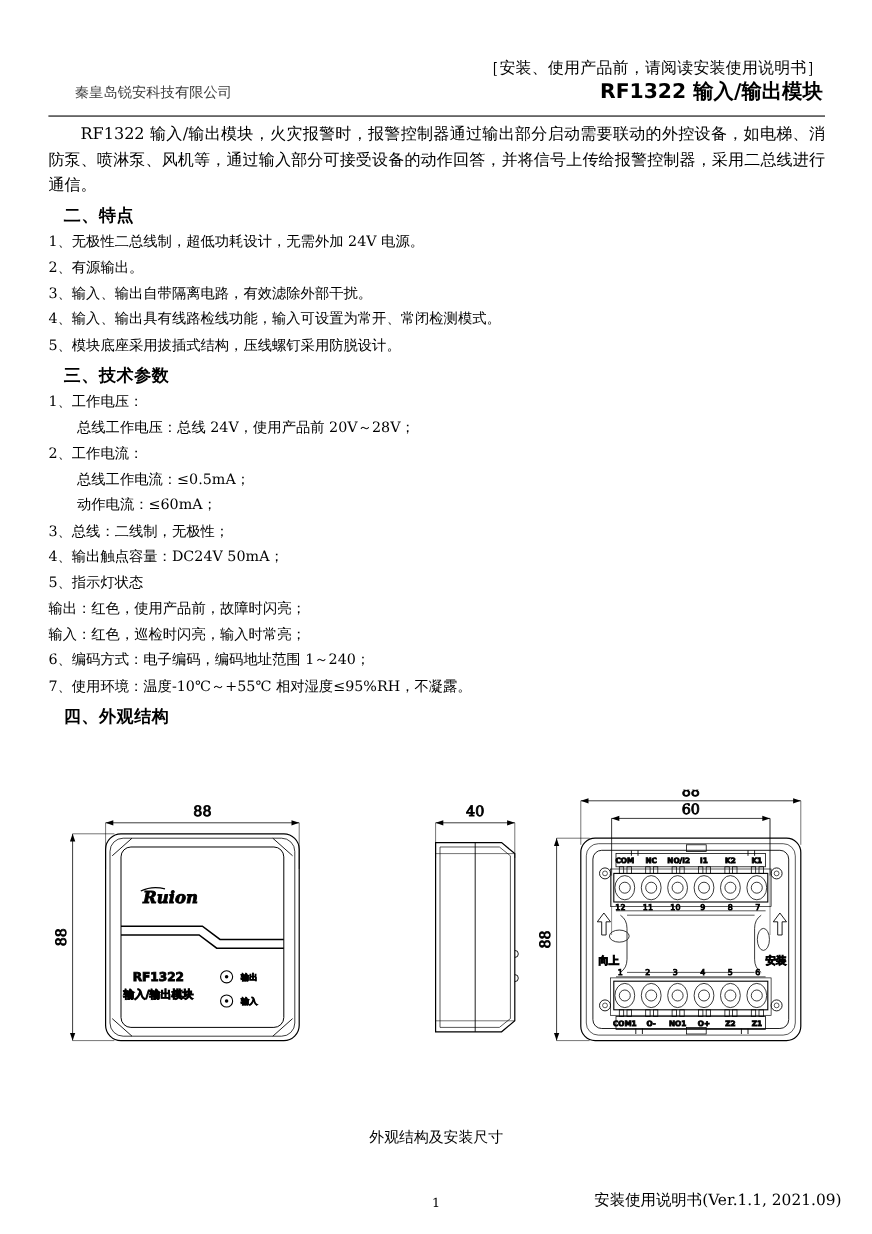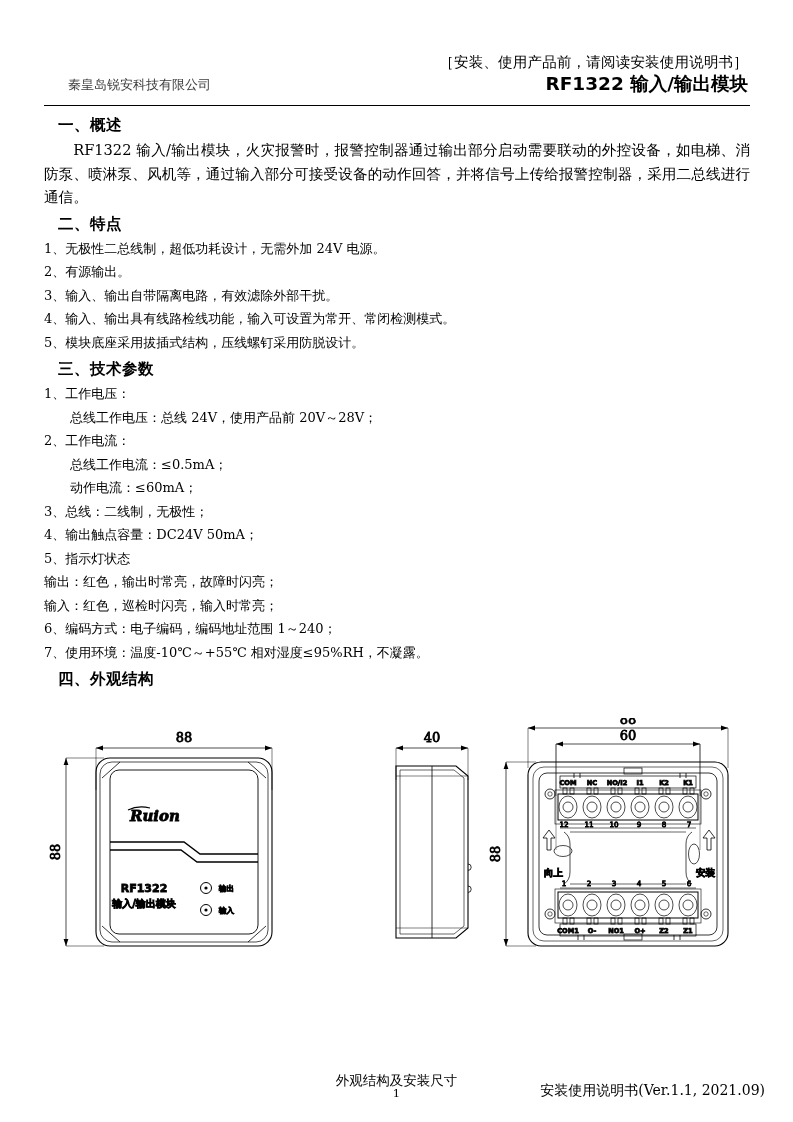--- a/index.html
+++ b/index.html
@@ -113,21 +113,21 @@
   .fig-note {
     position: absolute;
     left: 44px;
     top: 975px;
     font-size: 14.6px;
     line-height: 23px;
   }
   .fig-caption {
     position: absolute;
     left: 0;
-    top: 1072px;
+    top: 1025px;
     width: 793px;
     text-align: center;
     font-size: 13.5px;
   }
 
   
   .footer-page {
     position: absolute;
     left: 0;
     top: 1086px;
@@ -169,21 +169,20 @@
 
   <div class="header">
     <div class="header-bracket">［安装、使用产品前，请阅读安装使用说明书］</div>
     <div class="header-company">秦皇岛锐安科技有限公司</div>
     <div class="header-product">RF1322 输入/输出模块</div>
   </div>
   <div class="header-rule"></div>
 
   <div class="content">
 
-    <div class="sec-head">一、概述</div>
     <p class="para indent">RF1322 输入/输出模块，火灾报警时，报警控制器通过输出部分启动需要联动的外控设备，如电梯、消防泵、喷淋泵、风机等，通过输入部分可接受设备的动作回答，并将信号上传给报警控制器，采用二总线进行通信。</p>
 
     <div class="sec-head">二、特点</div>
     <div>
       <div class="item">1、无极性二总线制，超低功耗设计，无需外加 24V 电源。</div>
       <div class="item">2、有源输出。</div>
       <div class="item">3、输入、输出自带隔离电路，有效滤除外部干扰。</div>
       <div class="item">4、输入、输出具有线路检线功能，输入可设置为常开、常闭检测模式。</div>
       <div class="item">5、模块底座采用拔插式结构，压线螺钉采用防脱设计。</div>
     </div>
@@ -191,21 +190,21 @@
     <div class="sec-head">三、技术参数</div>
     <div>
       <div class="item">1、工作电压：</div>
       <div class="item ind1">总线工作电压：总线 24V，使用产品前 20V～28V；</div>
       <div class="item">2、工作电流：</div>
       <div class="item ind1">总线工作电流：≤0.5mA；</div>
       <div class="item ind1">动作电流：≤60mA；</div>
       <div class="item">3、总线：二线制，无极性；</div>
       <div class="item">4、输出触点容量：DC24V  50mA；</div>
       <div class="item">5、指示灯状态</div>
-      <div class="item">输出：红色，输出时常亮，故障时闪亮；</div>
+      <div class="item">输出：红色，使用产品前，故障时闪亮；</div>
       <div class="item">输入：红色，巡检时闪亮，输入时常亮；</div>
       <div class="item">6、编码方式：电子编码，编码地址范围 1～240；</div>
       <div class="item">7、使用环境：温度-10℃～+55℃  相对湿度≤95%RH，不凝露。</div>
     </div>
 
     <div class="sec-head">四、外观结构</div>
   </div>
 
   <div class="figure">
     <svg width="706" height="250" viewBox="0 0 706 250">

